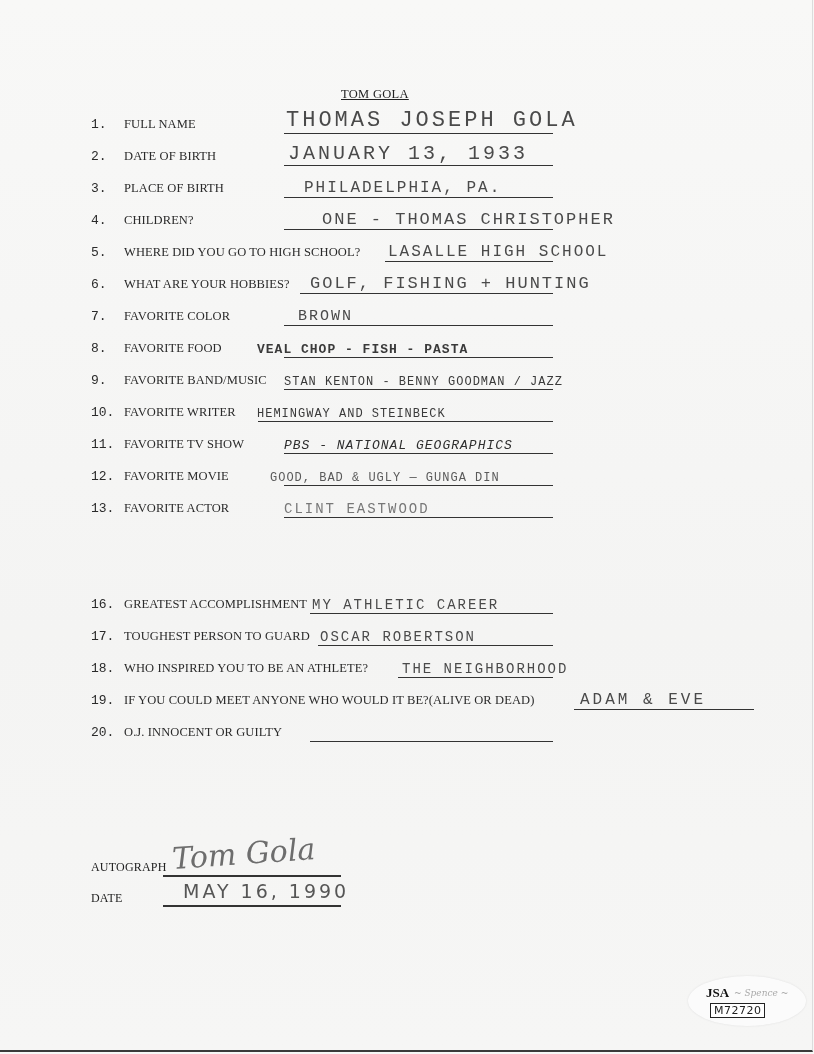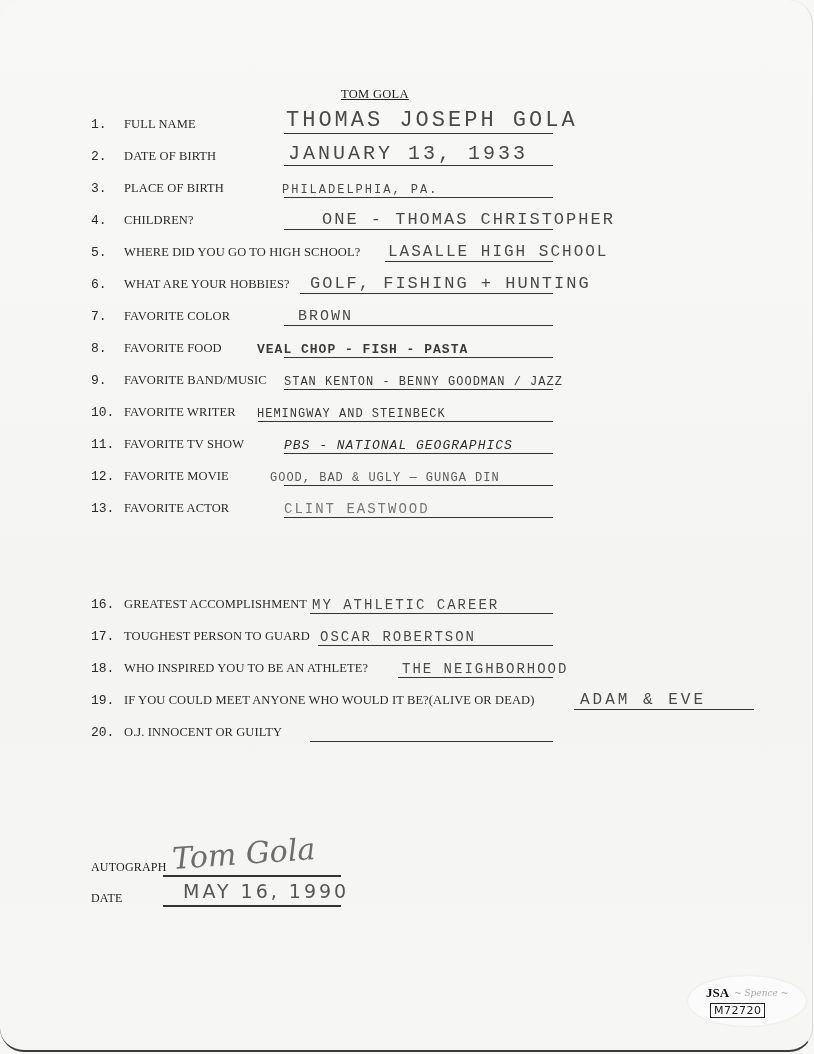--- a/index.html
+++ b/index.html
@@ -6,21 +6,20 @@
   body {
     width: 814px; height: 1054px; position: relative; overflow: hidden;
     background: #f7f7f6;
     font-family: "Liberation Serif", "DejaVu Serif", serif;
   }
   .page {
     position: absolute; left: 0; top: 0; width: 812px; height: 1050px;
     background: linear-gradient(180deg, #f8f8f7 0%, #f4f4f3 60%, #f6f6f5 100%);
     border-right: 1px solid #dcdcdc;
     border-bottom: 2px solid #3a3a3a;
-    border-radius: 24px;
   }
   .title {
     position: absolute; left: 341px; top: 87px;
     font-size: 12.5px; color: #222; text-decoration: underline;
     letter-spacing: 0.3px;
   }
   .row { position: absolute; left: 0; width: 814px; height: 30px; }
   .num {
     position: absolute; left: 91px; bottom: 2px;
     font-size: 13px; color: #2a2a2a; font-family: "Liberation Mono", "DejaVu Sans Mono", monospace;
@@ -87,21 +86,21 @@
     <span class="num">2.</span>
     <span class="label">DATE OF BIRTH</span>
     <div class="line" style="left:284px;width:269px"></div>
     <span class="answer" style="left:288px;font-size:20px;letter-spacing:3px">JANUARY 13, 1933</span>
   </div>
 
   <div class="row" style="top:168px">
     <span class="num">3.</span>
     <span class="label">PLACE OF BIRTH</span>
     <div class="line" style="left:284px;width:269px"></div>
-    <span class="answer" style="left:282px;font-size:12px;letter-spacing:2px">PHILADELPHIA, PA.</span>
+    <span class="answer" style="left:304px;font-size:16px;letter-spacing:2px">PHILADELPHIA, PA.</span>
   </div>
 
   <div class="row" style="top:200px">
     <span class="num">4.</span>
     <span class="label">CHILDREN?</span>
     <div class="line" style="left:284px;width:269px"></div>
     <span class="answer" style="left:322px;font-size:17px;letter-spacing:2px">ONE - THOMAS CHRISTOPHER</span>
   </div>
 
   <div class="row" style="top:232px">

